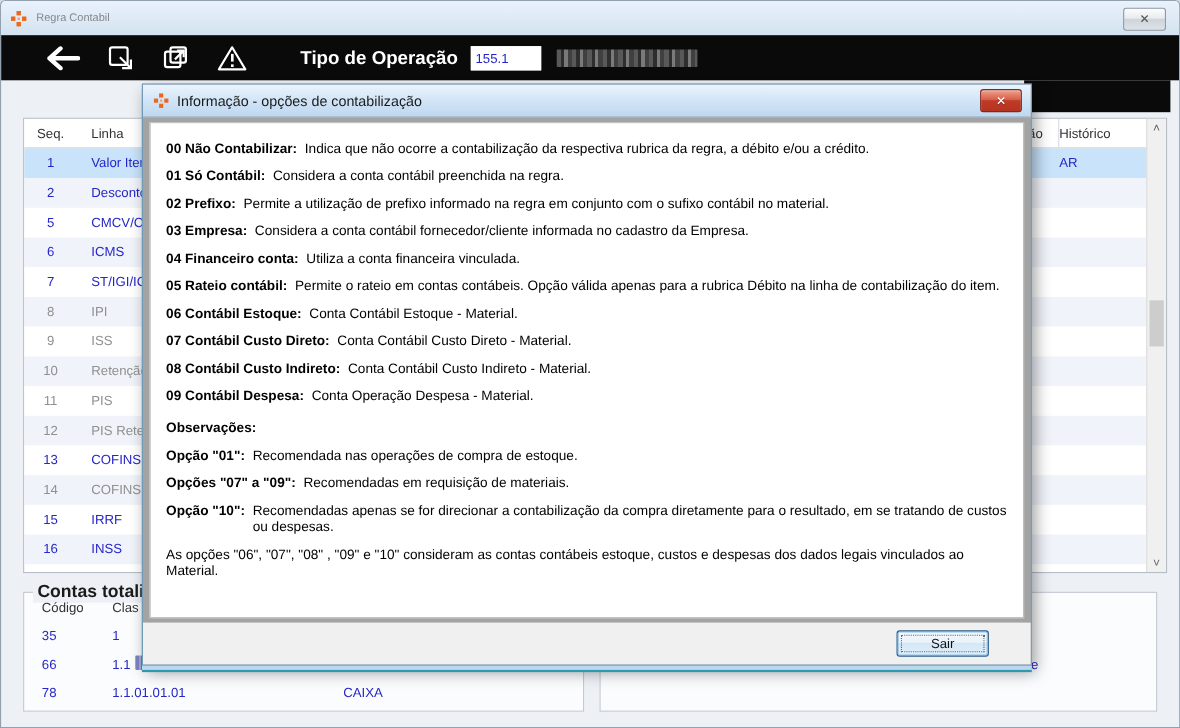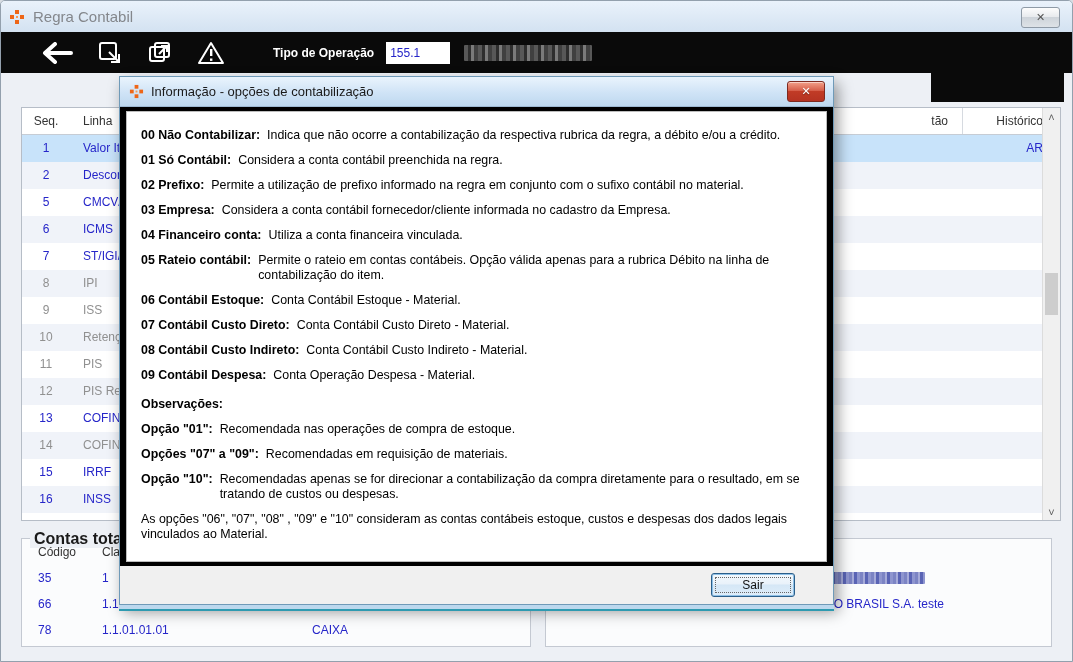--- a/index.html
+++ b/index.html
@@ -2,52 +2,52 @@
 <html><head>
 <meta charset="utf-8">
 <style>
   html,body{margin:0;padding:0;background:#d8dde3;font-family:"Liberation Sans","DejaVu Sans",sans-serif;}
   .window{position:relative;width:1073px;height:662px;background:#edf0f5;border:1px solid #93a0ad;
           border-radius:5px 5px 0 0;overflow:hidden;box-sizing:border-box;}
   
   .titlebar{position:absolute;left:0;top:0;width:100%;height:31px;
             background:linear-gradient(#eaf2fb,#d3e2f1);border-bottom:1px solid #bccbdb;
             display:flex;align-items:center;}
-  .titlebar .ttext{margin-left:8px;font-size:15px;color:#84878c;}
+  .titlebar .ttext{margin-left:8px;font-size:10px;color:#84878c;}
   .appicon{width:16px;height:16px;margin-left:8px;flex:0 0 auto;}
   .win-close{position:absolute;right:12px;top:6px;width:37px;height:19px;border-radius:3px;
              background:linear-gradient(#fdfdfd,#e8ebee 45%,#ced4da 50%,#dde2e7);
              border:1px solid #8e9aa6;color:#555;font-size:11px;font-weight:bold;
              display:flex;align-items:center;justify-content:center;cursor:pointer;}
   
   .toolbar{position:absolute;left:0;top:31px;width:100%;height:41px;background:#0a0a0a;
            display:flex;align-items:center;}
   .tb-ic{margin-left:24px;flex:0 0 auto;cursor:pointer;display:flex;align-items:center;}
   .tb-ic:first-child{margin-left:40px;}
-  .tb-label{color:#fff;font-size:12px;font-weight:bold;margin-left:48px;white-space:nowrap;}
+  .tb-label{color:#fff;font-size:17px;font-weight:bold;margin-left:48px;white-space:nowrap;}
   .tb-input{margin-left:12px;width:56px;height:20px;border:1px solid #fff;background:#fff;
             color:#2424c8;font-size:12px;font-family:inherit;padding:0 3px;}
   .redact{display:inline-block;height:13px;border-radius:1px;filter:blur(.6px);
           background:repeating-linear-gradient(90deg,#7c84c4 0 3px,#a6abd9 3px 5px,#5a64b5 5px 8px,#8e95cf 8px 11px);}
   .rd-dark{height:16px;width:128px;margin-left:14px;
            background:repeating-linear-gradient(90deg,#585858 0 4px,#2e2e2e 4px 7px,#7a7a7a 7px 10px,#404040 10px 14px);}
   .black-panel{position:absolute;left:930px;top:72px;width:133px;height:29px;background:#0a0a0a;}
   
   .rule-table{position:absolute;left:20px;top:106px;width:1040px;height:414px;background:#fff;
               border:1px solid #b6bdc7;box-sizing:border-box;}
   .rt-inner{position:absolute;left:0;top:0;right:17px;bottom:0;overflow:hidden;}
   .thead{display:flex;height:26px;line-height:26px;font-size:12px;color:#333;background:#fff;
          border-bottom:1px solid #c6ccd4;}
   .t-row{display:flex;height:27px;line-height:27px;font-size:12px;background:#fff;cursor:pointer;}
   .t-row.alt{background:#f0f3f9;}
   .t-row.sel{background:#c8e3fa;}
   .c-seq{width:48px;text-align:center;padding-right:5px;flex:0 0 auto;}
   .c-linha{flex:1 1 auto;padding-left:8px;white-space:nowrap;overflow:hidden;}
   .c-tao{width:85px;flex:0 0 auto;text-align:right;padding-right:14px;white-space:nowrap;overflow:hidden;}
-  .c-hist{width:80px;flex:0 0 auto;text-align:right;white-space:nowrap;}
+  .c-hist{width:80px;flex:0 0 auto;text-align:left;white-space:nowrap;}
   .thead .c-hist{border-left:1px solid #d6dae0;}
   .blue{color:#2626c9;} .gray{color:#909090;}
   .scrollbar{position:absolute;right:0;top:0;bottom:0;width:17px;background:#f0f0f0;
              border-left:1px solid #dcdcdc;}
   .sb-btn{position:absolute;left:0;width:100%;height:17px;color:#606060;font-size:11px;
           display:flex;align-items:center;justify-content:center;cursor:pointer;}
   .sb-up{top:0;} .sb-down{bottom:0;}
   .sb-thumb{position:absolute;left:2px;width:13px;top:165px;height:42px;background:#cdcdcd;cursor:pointer;}
   
   .gbox{position:absolute;border:1px solid #c4c9d2;background:#fbfcfd;box-sizing:border-box;}
@@ -59,21 +59,21 @@
   .bh-row span{position:absolute;top:0;}
   .b-rows{position:absolute;left:0;right:0;top:26px;bottom:0;}
   .b-row{position:relative;height:26px;line-height:26px;font-size:12px;cursor:pointer;}
   .b-row span{position:absolute;top:0;white-space:nowrap;}
   .h-cod{left:16px;} .h-clas{left:80px;}
   .gbox-left  .b-cod{left:16px;} .gbox-left  .b-clas{left:80px;}  .gbox-left  .b-nome{left:290px;}
   .gbox-right .b-cod{left:14px;} .gbox-right .b-clas{left:66px;}  .gbox-right .b-nome{left:233px;}
   .b-row .redact{position:relative;top:1px;margin-left:4px;}
   .rrow-redact span.redact{position:absolute;top:7px;height:12px;}
   
-  .dialog{position:absolute;left:118px;top:75px;width:715px;height:529px;background:#000000;
+  .dialog{position:absolute;left:128px;top:75px;width:809px;height:529px;background:#a3a3a3;
           border:1px solid #6f9ab8;box-sizing:border-box;z-index:20;
           box-shadow:0 4px 0 #bcd8ee,0 6px 0 #2e9ab0,4px 7px 14px rgba(0,0,0,.4);}
   .dlg-title{position:absolute;left:0;top:0;right:0;height:29px;
              background:linear-gradient(#eaf4fd,#cfe3f6 55%,#bed8ef);
              border-bottom:1px solid #9db9d2;display:flex;align-items:center;}
   .dlg-title .dticon{width:15px;height:15px;margin-left:9px;flex:0 0 auto;}
   .dlg-title .dttext{margin-left:7px;font-size:13px;color:#1a1a1a;white-space:nowrap;}
   .dlg-close{position:absolute;right:8px;top:4px;width:36px;height:19px;border-radius:3px;
              border:1px solid #7e2a20;color:#fff;font-size:11px;font-weight:bold;cursor:pointer;
              background:linear-gradient(#f2a089,#d65f4a 45%,#c13b26 50%,#b53322);

